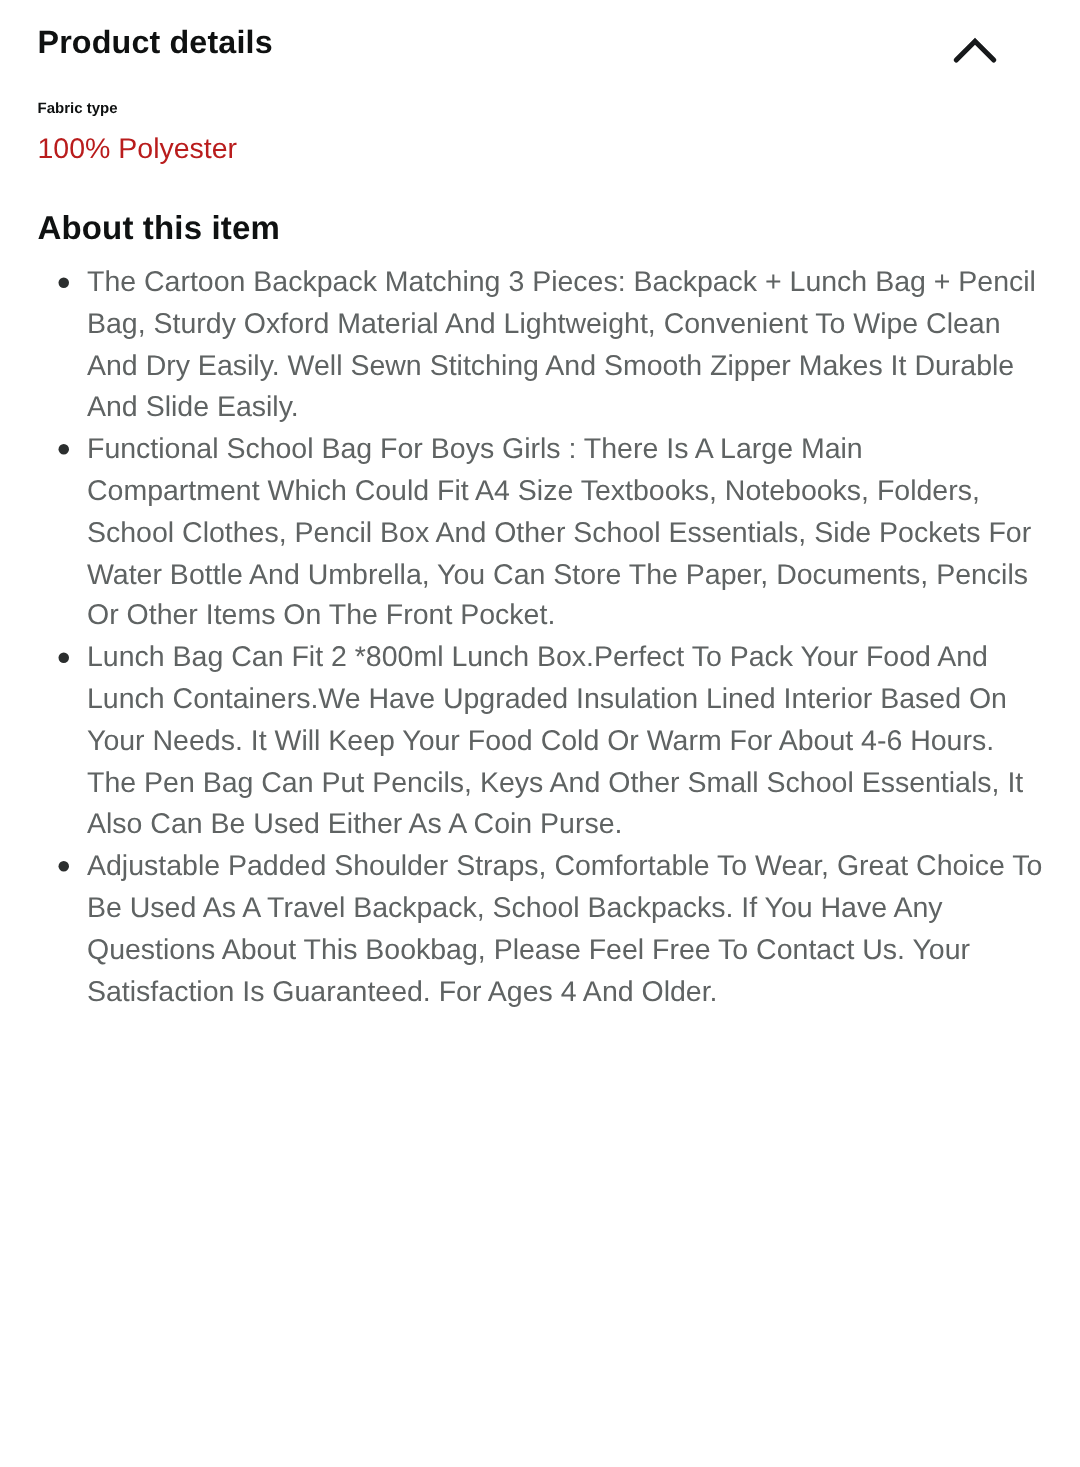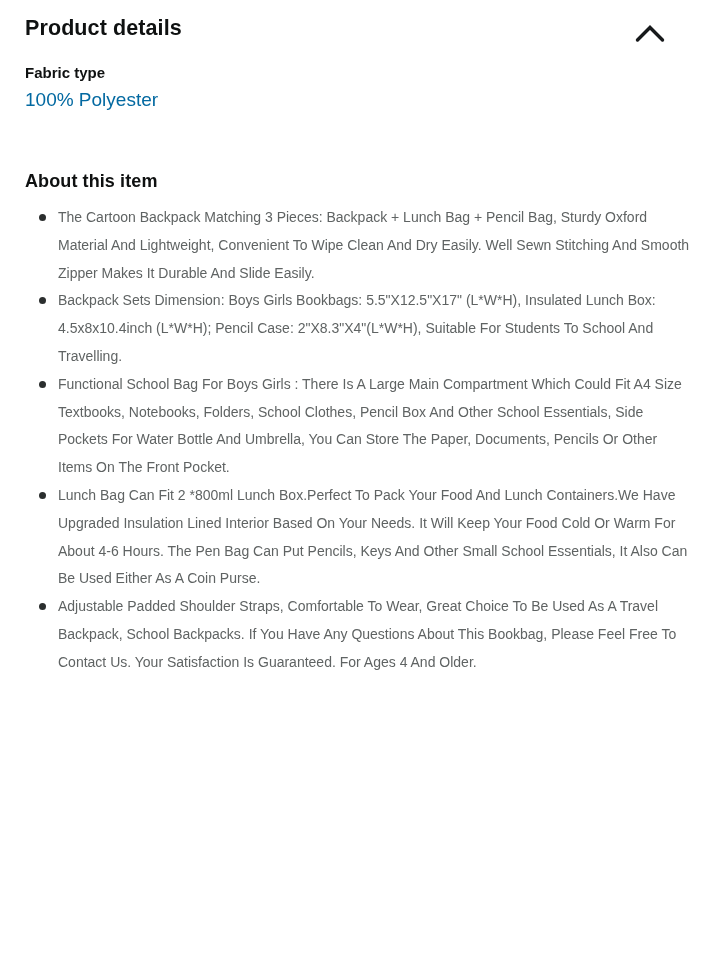--- a/index.html
+++ b/index.html
@@ -32,48 +32,48 @@
     margin-right: 30px;
     margin-top: 10px;
     background: none;
     border: none;
     padding: 0;
     cursor: pointer;
     line-height: 0;
   }
   .spec-block { margin-top: 19px; }
   .spec-label {
-    font-size: 15px;
+    font-size: 10px;
     line-height: 20px;
     font-weight: 700;
     color: #0f1111;
     margin-top: 20px;
   }
   .spec-value {
     font-size: 19px;
     line-height: 25px;
-    color: #0369a1;
+    color: #b91c1c;
     margin-top: 4px;
   }
   .about-heading {
-    margin-top: 55px;
-    font-size: 18px;
+    margin-top: 26px;
+    font-size: 22px;
     line-height: 28px;
     font-weight: 700;
     color: #0f1111;
     letter-spacing: 0.1px;
   }
   .about-list {
     margin-top: 9px;
     padding-left: 33px;
     list-style: none;
   }
   .about-list li {
     position: relative;
-    font-size: 14px;
+    font-size: 19px;
     line-height: 27.8px;
     color: #5f6363;
     letter-spacing: 0px;
   }
   .about-list li .bullet-dot {
     position: absolute;
     left: -19px;
     top: 10px;
     width: 7px;
     height: 7px;
@@ -107,24 +107,20 @@
 
   <h2 class="about-heading">About this item</h2>
 
   <ul class="about-list">
     <li>
       <span class="bullet-dot"></span>
       <span>The Cartoon Backpack Matching 3 Pieces: Backpack + Lunch Bag + Pencil Bag, Sturdy Oxford Material And Lightweight, Convenient To Wipe Clean And Dry Easily. Well Sewn Stitching And Smooth Zipper Makes It Durable And Slide Easily.</span>
     </li>
     <li>
       <span class="bullet-dot"></span>
-      <span>Backpack Sets Dimension: Boys Girls Bookbags: 5.5"X12.5"X17" (L*W*H), Insulated Lunch Box: 4.5x8x10.4inch (L*W*H); Pencil Case: 2"X8.3"X4"(L*W*H), Suitable For Students To School And Travelling.</span>
-    </li>
-    <li>
-      <span class="bullet-dot"></span>
       <span>Functional School Bag For Boys Girls : There Is A Large Main Compartment Which Could Fit A4 Size Textbooks, Notebooks, Folders, School Clothes, Pencil Box And Other School Essentials, Side Pockets For Water Bottle And Umbrella, You Can Store The Paper, Documents, Pencils Or Other Items On The Front Pocket.</span>
     </li>
     <li>
       <span class="bullet-dot"></span>
       <span>Lunch Bag Can Fit 2 *800ml Lunch Box.Perfect To Pack Your Food And Lunch Containers.We Have Upgraded Insulation Lined Interior Based On Your Needs. It Will Keep Your Food Cold Or Warm For About 4-6 Hours. The Pen Bag Can Put Pencils, Keys And Other Small School Essentials, It Also Can Be Used Either As A Coin Purse.</span>
     </li>
     <li>
       <span class="bullet-dot"></span>
       <span>Adjustable Padded Shoulder Straps, Comfortable To Wear, Great Choice To Be Used As A Travel Backpack, School Backpacks. If You Have Any Questions About This Bookbag, Please Feel Free To Contact Us. Your Satisfaction Is Guaranteed. For Ages 4 And Older.</span>
     </li>

